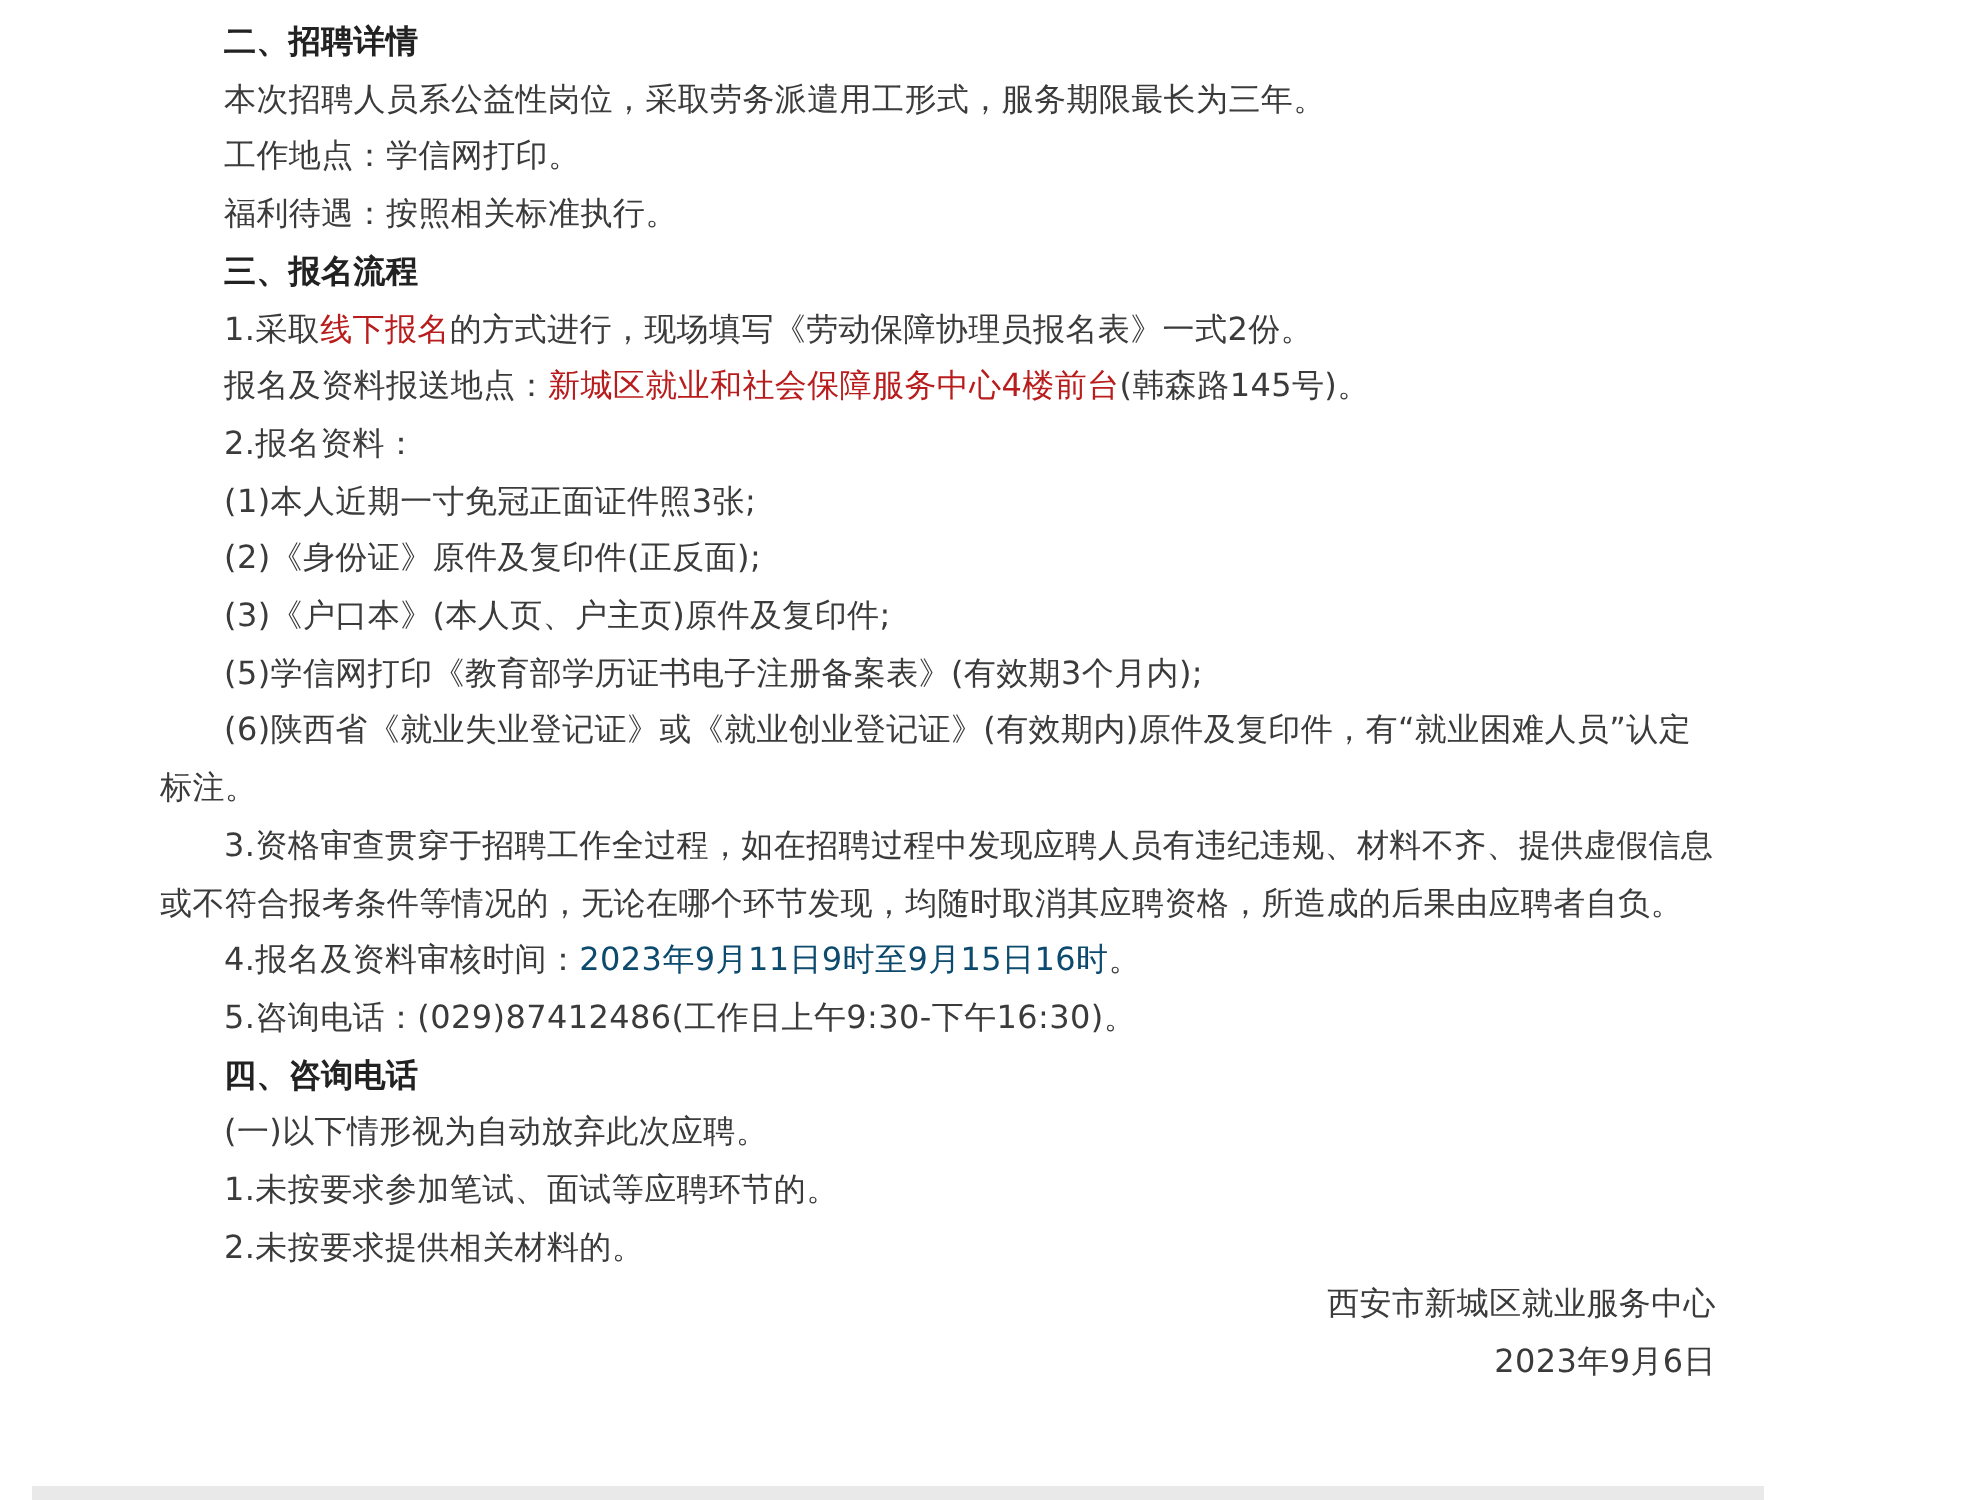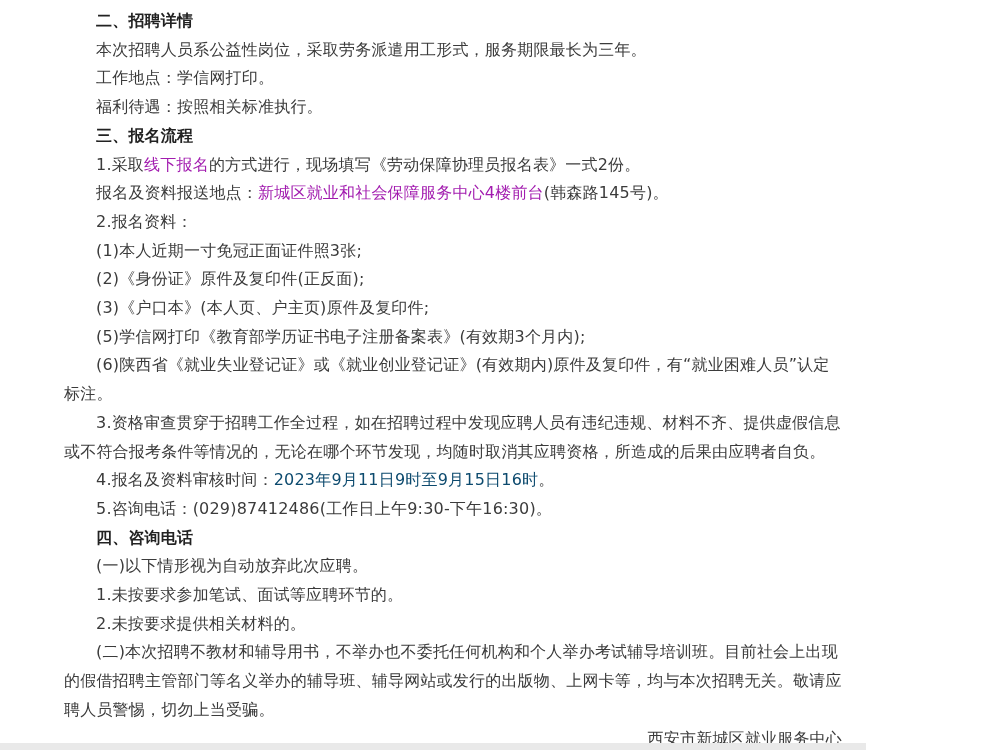--- a/index.html
+++ b/index.html
@@ -7,20 +7,21 @@
     padding: 0;
     background: #ffffff;
     font-family: "DejaVu Sans", "Liberation Sans", sans-serif;
   }
   .page {
     position: relative;
     width: 866px;
     height: 750px;
     overflow: hidden;
     background: #ffffff;
+    margin-left: 16px;
   }
   .document {
     padding: 7px 24px 0 64px;
     font-size: 16px;
     line-height: 28.7px;
     color: #3b3b3b;
     letter-spacing: 0.2px;
   }
   .document p {
     margin: 0;
@@ -30,21 +31,21 @@
   }
   .document p.heading {
     font-weight: bold;
     color: #222222;
   }
   .document p.right {
     text-align: right;
     text-indent: 0;
   }
   .run-link {
-    color: #a21caf;
+    color: #b91c1c;
     cursor: pointer;
     text-decoration: none;
   }
   .run-red {
     color: #0c4a6e;
   }
   .footer-strip {
     position: absolute;
     left: 0;
     bottom: 0;
@@ -71,18 +72,17 @@
       <p><span>(3)《户口本》(本人页、户主页)原件及复印件;</span></p>
       <p><span>(5)学信网打印《教育部学历证书电子注册备案表》(有效期3个月内);</span></p>
       <p><span>(6)陕西省《就业失业登记证》或《就业创业登记证》(有效期内)原件及复印件，有“就业困难人员”认定标注。</span></p>
       <p><span>3.资格审查贯穿于招聘工作全过程，如在招聘过程中发现应聘人员有违纪违规、材料不齐、提供虚假信息或不符合报考条件等情况的，无论在哪个环节发现，均随时取消其应聘资格，所造成的后果由应聘者自负。</span></p>
       <p><span>4.报名及资料审核时间：</span><span class="run-red">2023年9月11日9时至9月15日16时</span><span>。</span></p>
       <p><span>5.咨询电话：(029)87412486(工作日上午9:30-下午16:30)。</span></p>
       <p class="heading"><span>四、咨询电话</span></p>
       <p><span>(一)以下情形视为自动放弃此次应聘。</span></p>
       <p><span>1.未按要求参加笔试、面试等应聘环节的。</span></p>
       <p><span>2.未按要求提供相关材料的。</span></p>
-      <p><span>(二)本次招聘不教材和辅导用书，不举办也不委托任何机构和个人举办考试辅导培训班。目前社会上出现的假借招聘主管部门等名义举办的辅导班、辅导网站或发行的出版物、上网卡等，均与本次招聘无关。敬请应聘人员警惕，切勿上当受骗。</span></p>
       <p class="right"><span>西安市新城区就业服务中心</span></p>
       <p class="right"><span>2023年9月6日</span></p>
     </div>
   <div class="footer-strip"></div>
 </div>
 
 </body></html>

